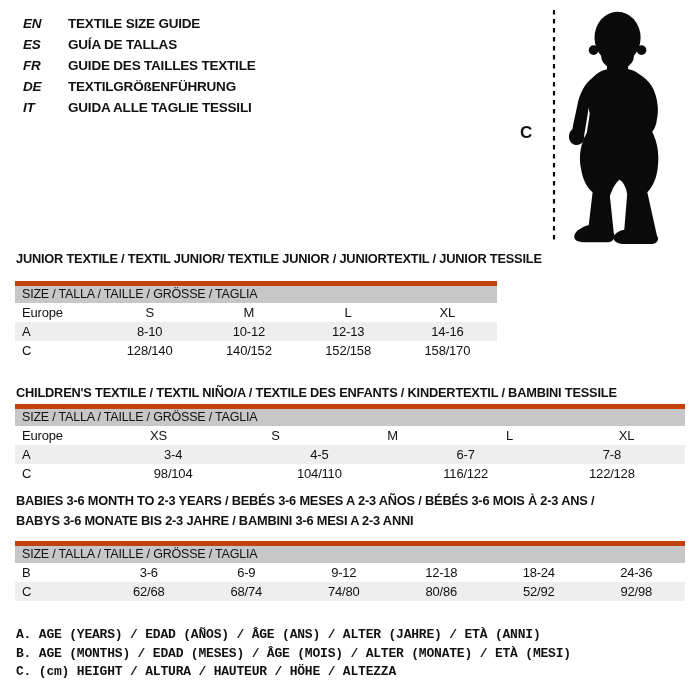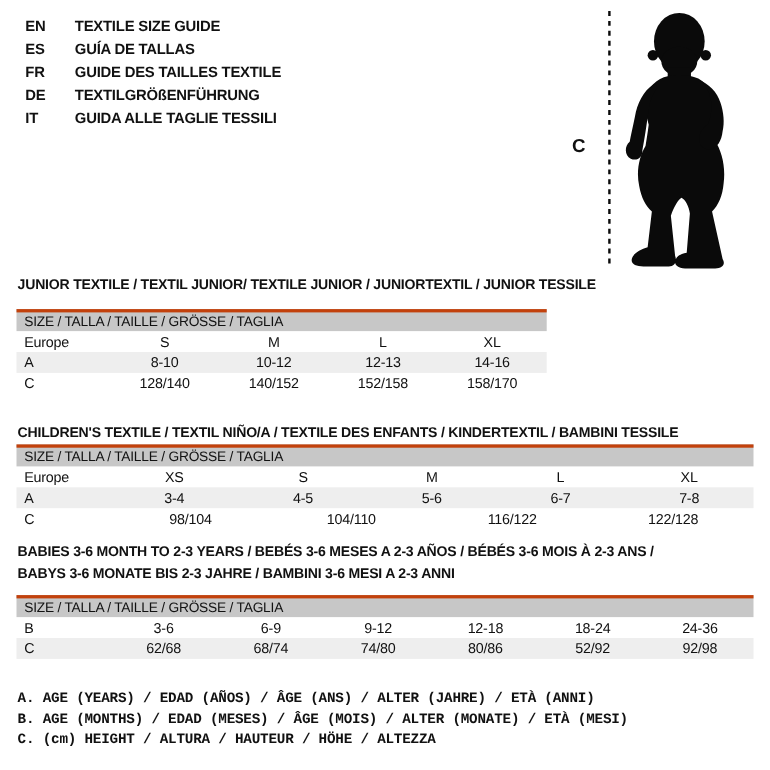--- a/index.html
+++ b/index.html
@@ -9,39 +9,39 @@
     --silhouette:#0a0a0a;
   }
   html,body{margin:0;padding:0;background:#ffffff;}
   .page{
     position:relative;width:700px;height:700px;background:#ffffff;
     font-family:"Liberation Sans",sans-serif;color:var(--text);overflow:hidden;
   }
   
   .langs{position:absolute;left:23px;top:13px;}
   .lang-row{display:flex;height:21px;line-height:21px;font-weight:bold;font-size:13.5px;letter-spacing:-0.2px;}
-  .lang-code{width:45px;}
+  .lang-code{width:45px;font-style:italic;}
   
   .figure-svg{position:absolute;left:512px;top:4px;}
   .figure-svg .fill{fill:var(--silhouette);}
   .figure-svg .dash{stroke:var(--silhouette);stroke-width:2.2;stroke-dasharray:4.5 4.5;fill:none;}
   .figure-svg .mlabel{font-family:"Liberation Sans",sans-serif;font-weight:bold;font-size:17px;fill:var(--text);}
   
   .section-title{position:absolute;left:16px;font-weight:bold;font-size:12.8px;letter-spacing:-0.2px;line-height:20px;}
   .st1{top:249px;}
   .st2{top:371px;margin-top:12px;}
   .st3{top:491px;}
   
   .size-table{position:absolute;left:15px;}
   .t1{top:281px;width:482px;}
   .t2{top:404px;width:670px;}
   .t3{top:541px;width:670px;}
   .thead{
     height:17px;line-height:17px;background:var(--header-bar);
-    border-top:3px solid #c2410c;padding-left:7px;
+    border-top:5px solid #c2410c;padding-left:7px;
     font-size:12.5px;letter-spacing:-0.2px;
   }
   .trow{display:flex;height:19px;line-height:19px;font-size:13px;letter-spacing:-0.2px;}
   .trow.shaded{background:var(--shaded-row);}
   .tlabel{width:85px;padding-left:7px;box-sizing:border-box;}
   .tcell{flex:1;text-align:center;}
   
   .footnotes{position:absolute;left:16px;top:626px;font-weight:bold;font-size:13px;letter-spacing:-0.2px;line-height:18.5px;font-family:Liberation Mono, monospace;}
 </style>
 </head>
@@ -163,21 +163,20 @@
         <div class="tcell">XS</div>
         <div class="tcell">S</div>
         <div class="tcell">M</div>
         <div class="tcell">L</div>
         <div class="tcell">XL</div>
       </div>
       <div class="trow shaded">
         <div class="tlabel">A</div>
         <div class="tcell">3-4</div>
         <div class="tcell">4-5</div>
-        <div class="tcell">5-6</div>
         <div class="tcell">6-7</div>
         <div class="tcell">7-8</div>
       </div>
       <div class="trow">
         <div class="tlabel">C</div>
         <div class="tcell">98/104</div>
         <div class="tcell">104/110</div>
         <div class="tcell">116/122</div>
         <div class="tcell">122/128</div>
       </div>

